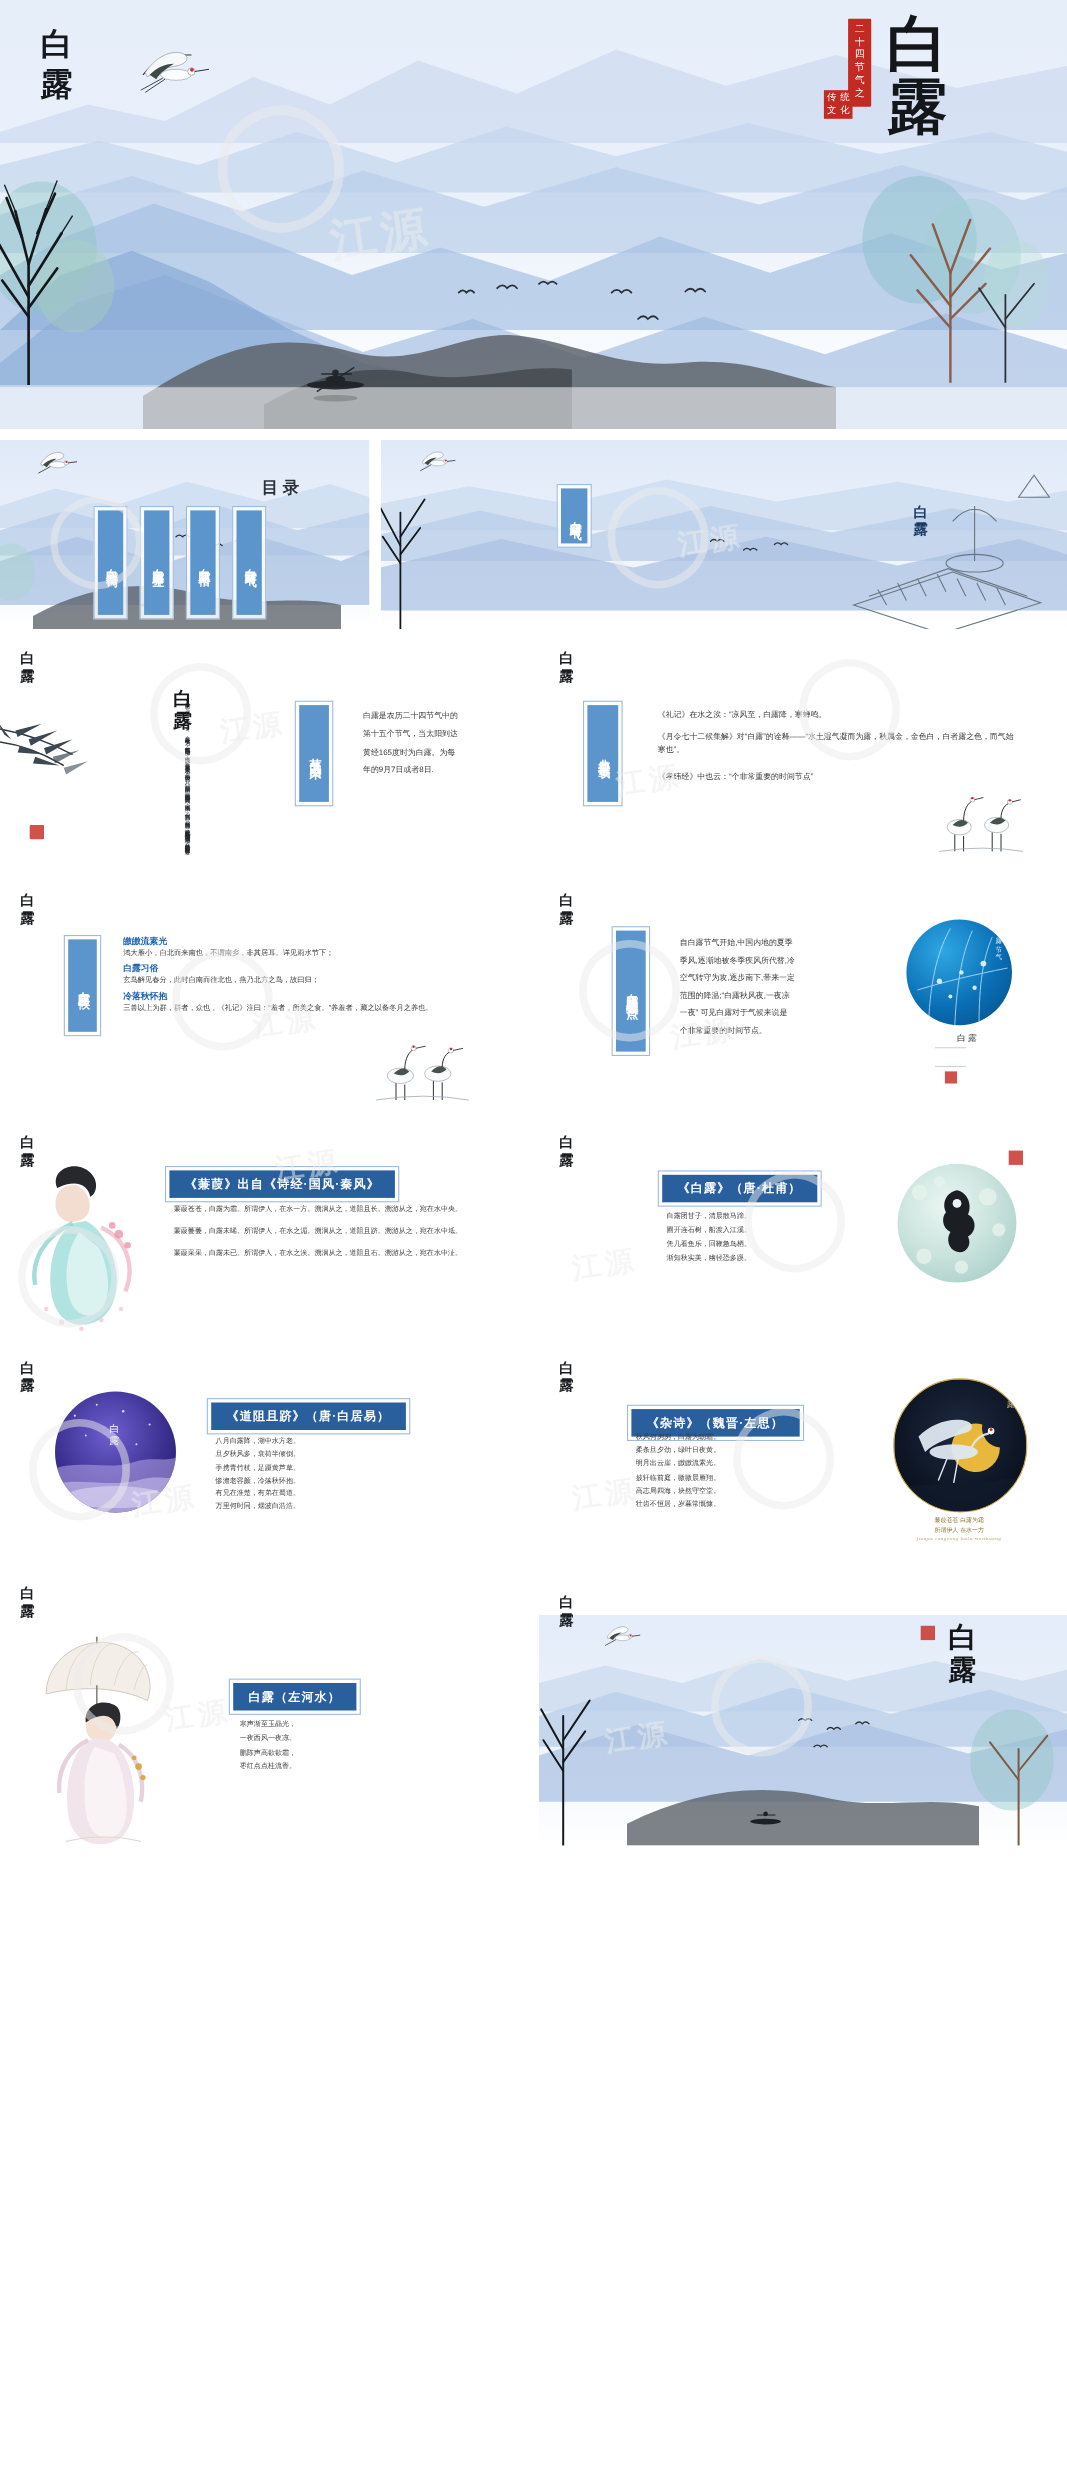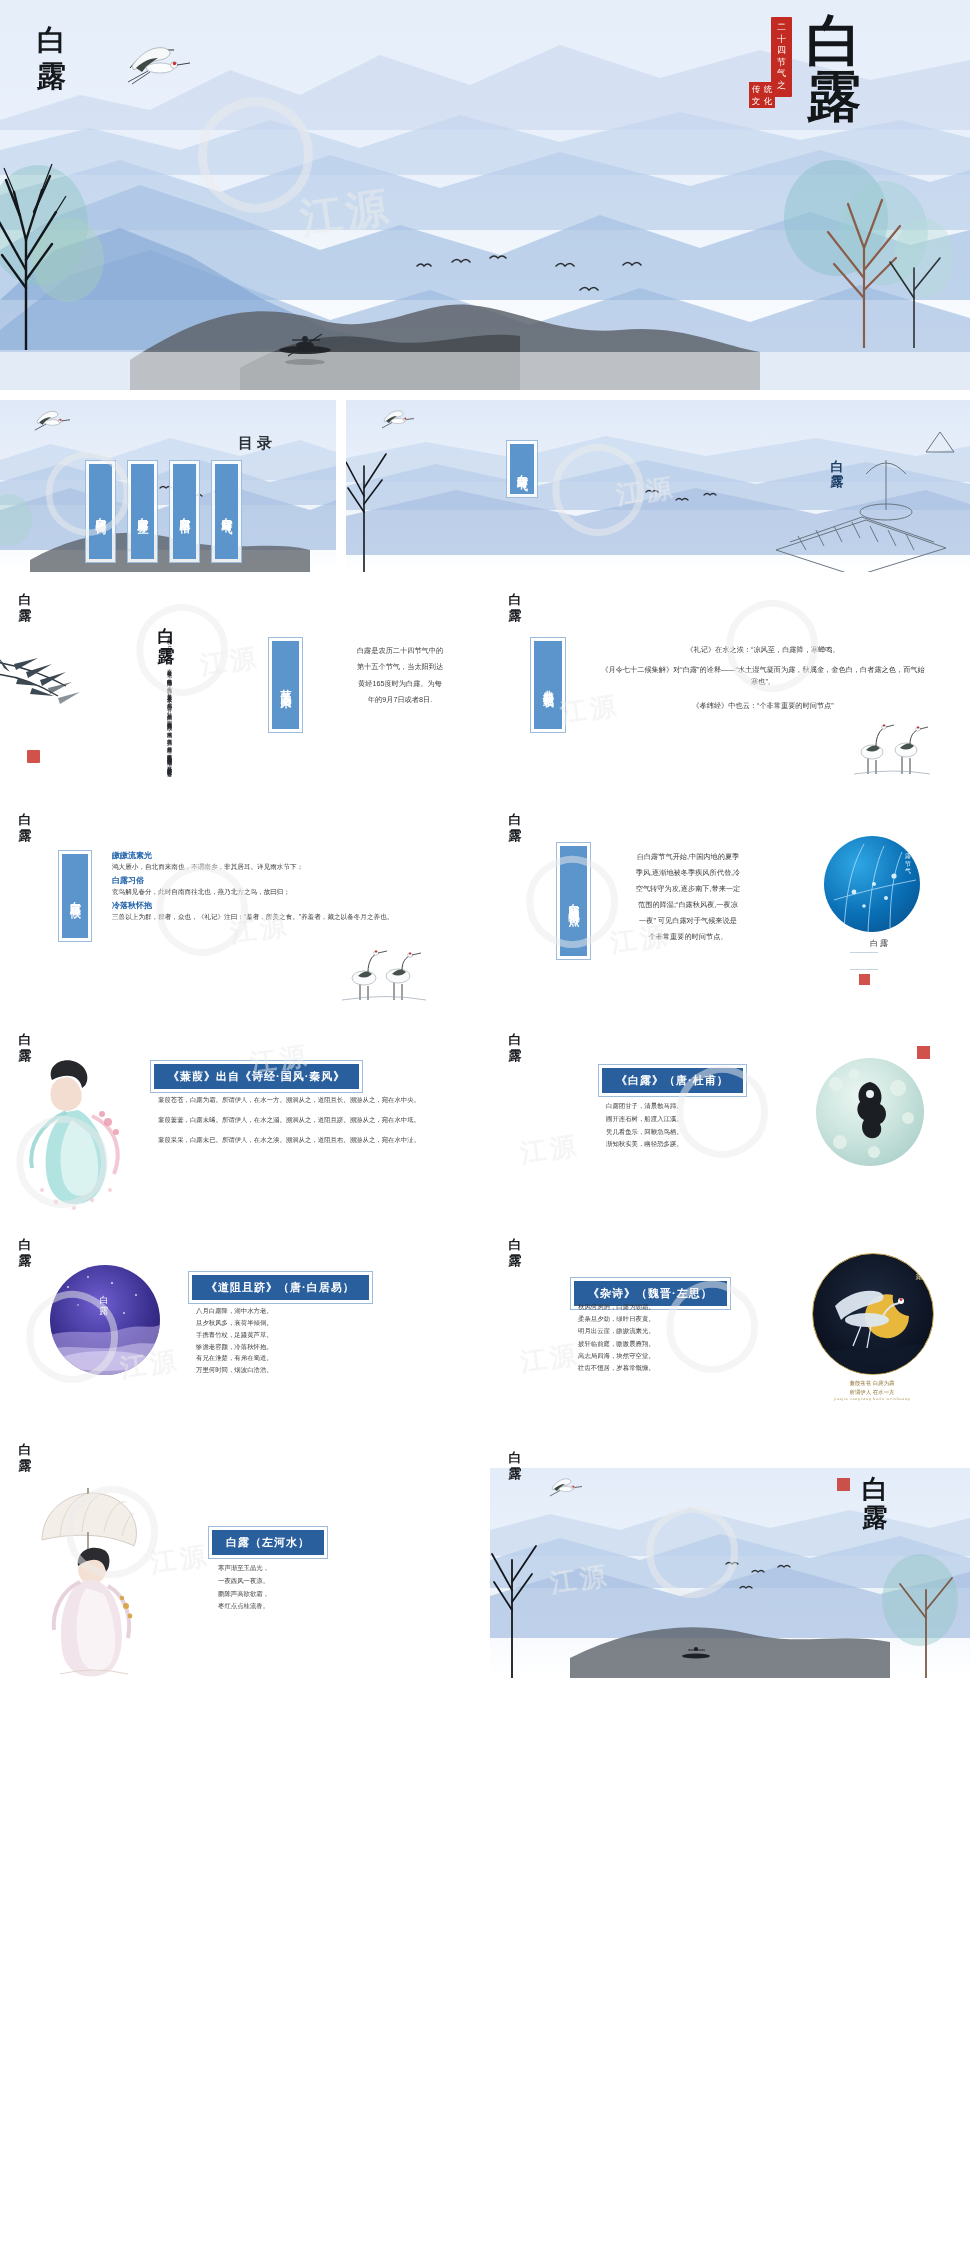--- a/index.html
+++ b/index.html
@@ -48,21 +48,21 @@
   .vbox-inner { background:#5b95cc; color:#fff; width:100%; height:100%;
      display:flex; align-items:center; justify-content:center; }
   .vtext { writing-mode:vertical-rl; text-orientation:upright; font-size:11px; letter-spacing:2px;
      font-weight:bold; line-height:1.35; padding:6px 1px; }
 
   
   .hbox { display:inline-block; border:1px solid #9dbcdd; padding:3px; background:#fff; }
   .hbox-inner { background:#2a5f9e; color:#fff; font-size:11px; font-weight:bold;
      padding:5px 14px; letter-spacing:1px; white-space:nowrap; }
 
-  .body-txt { font-size:7.2px; color:#3a3a3a; line-height:2.0;text-align:center; }
+  .body-txt { font-size:7.2px; color:#3a3a3a; line-height:2.0; }
   .body-txt p { margin-bottom:2px; }
   .poem { font-size:6.4px; color:#3c3c3c; line-height:1.85; }
   .hd3 { font-size:8px; color:#1f62ab; font-weight:bold; margin-bottom:1px; }
   .bd3 { font-size:6.6px; color:#3a3a3a; margin-bottom:4px; line-height:1.4; }
 
   .circ { border-radius:50%; overflow:hidden; position:relative; }
 
   .divider { height:10px; background:#fff; }
 </style>
 </head>

